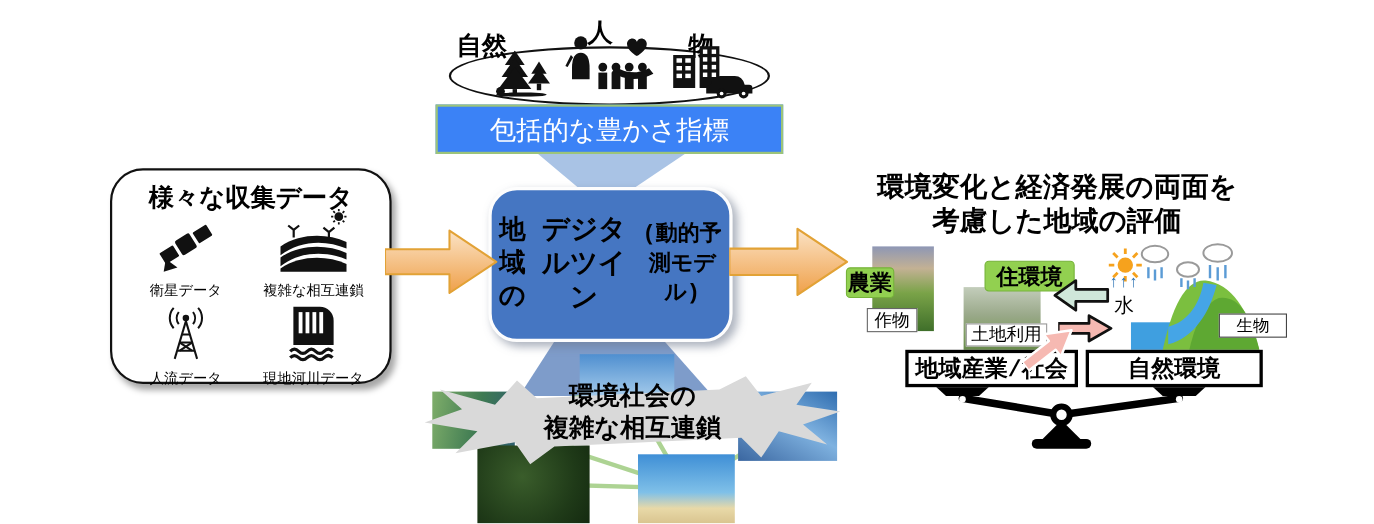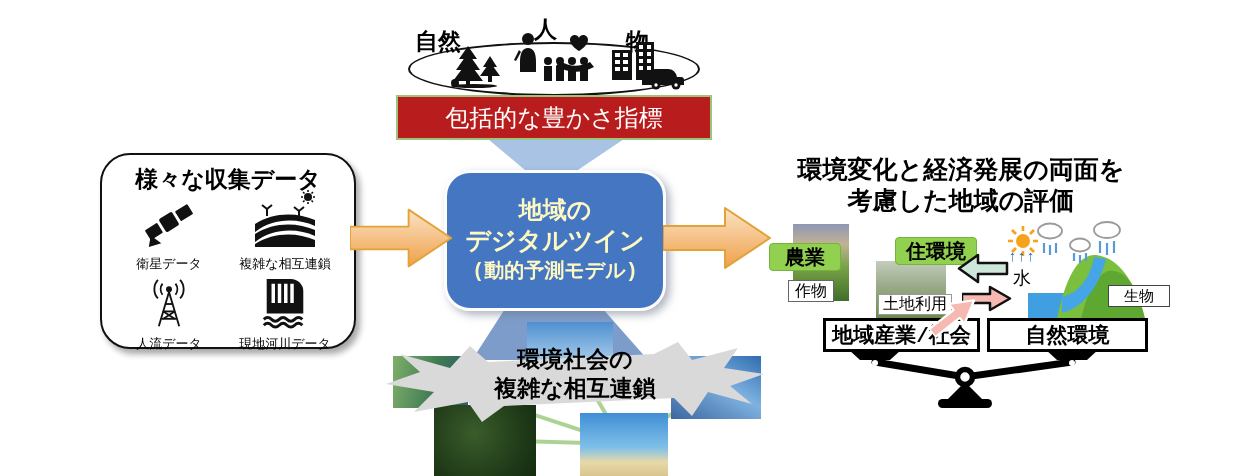--- a/index.html
+++ b/index.html
@@ -4,31 +4,31 @@
 <style>
   html,body{margin:0;padding:0;background:#fff;}
   .canvas{position:relative;width:1249px;height:476px;background:#fff;overflow:hidden;
           font-family:Liberation Mono, monospace;color:#000;}
   .abs{position:absolute;}
   .ctr{display:flex;align-items:center;justify-content:center;text-align:center;}
   
   .wealth-ellipse{left:408px;top:42px;width:288px;height:50px;border:2.5px solid #111;border-radius:50%;background:#fff;}
   .ell-label{font-size:23px;font-weight:700;z-index:3;}
   
-  .indicator{left:396px;top:95px;width:316px;height:45px;background:#b91c1c;border:2px solid #9cc47a;
+  .indicator{left:396px;top:95px;width:316px;height:45px;background:#3b82f6;border:2px solid #9cc47a;
              box-sizing:border-box;color:#fff;font-size:24px;z-index:2;}
   
   .funnel-top{left:488px;top:139px;width:136px;height:32px;background:#a9c3e5;
               clip-path:polygon(0 0,100% 0,65% 100%,28% 100%);z-index:1;}
   .funnel-bottom{left:472px;top:309px;width:176px;height:51px;background:#7e9cca;
               clip-path:polygon(18.7% 0,74.4% 0,100% 100%,0 100%);z-index:1;}
   
   .core{left:444px;top:170px;width:222px;height:141px;background:#4576c2;border:3px solid #fdfdfd;
         border-radius:26px;box-sizing:border-box;box-shadow:4px 4px 8px rgba(110,120,140,.55);
-        z-index:2;color:#fef9c3;flex-direction:column;}
+        z-index:2;color:#000000;flex-direction:row;}
   .core .l1{font-size:24px;font-weight:700;line-height:30px;}
   .core .l2{font-size:25px;font-weight:700;line-height:31px;}
   .core .l3{font-size:20px;font-weight:700;line-height:27px;}
   
   .inputs{left:100px;top:153px;width:256px;height:196px;background:#fff;border:2.5px solid #111;
           border-radius:30px;box-sizing:border-box;box-shadow:4px 5px 6px rgba(0,0,0,.35);z-index:2;}
   .inputs-title{left:0;top:9px;width:100%;font-size:23px;font-weight:700;text-align:center;}
   .cell{position:absolute;width:118px;text-align:center;}
   .cell .lbl{font-size:13px;margin-top:1px;white-space:nowrap;}
   
@@ -226,21 +226,21 @@
       </defs>
     <polygon points="0,21 62,21 62,3 107,33 62,63 62,45 0,45" fill="url(#og2)" stroke="#e2a236" stroke-width="2" stroke-linejoin="round"></polygon>
   </svg>
 
   <div class="abs eval-title">
     <div>環境変化と経済発展の両面を</div>
     <div>考慮した地域の評価</div>
   </div>
 
   <div class="photo" style="left:793px;top:224px;width:56px;height:77px;background:linear-gradient(180deg,#8e97b5 0%,#c3b194 26%,#7aa348 55%,#3f6f2a 100%);"></div>
-  <div class="greenlab ctr" style="left:769px;top:243px;width:72px;height:28px;">農業</div>
+  <div class="greenlab ctr" style="left:769px;top:243px;width:44px;height:28px;">農業</div>
   <div class="whitelab ctr" style="left:788px;top:280px;width:46px;height:22px;border:1.5px solid #666;">作物</div>
 
   <div class="photo" style="left:876px;top:261px;width:70px;height:63px;background:linear-gradient(180deg,#c3cdbb 0%,#9aa98a 40%,#7c9b5e 72%,#5e8243 100%);"></div>
   <div class="greenlab ctr" style="left:895px;top:237px;width:82px;height:28px;">住環境</div>
   <div class="whitelab ctr" style="left:878px;top:294px;width:74px;height:21px;border:1px solid #999;">土地利用</div>
 
   <svg class="abs" style="left:957px;top:253px;z-index:4;" width="52" height="31" viewBox="0 0 52 31">
     <polygon points="50,10 21,10 21,2 2,15.5 21,29 21,21 50,21" fill="#cfe7da" stroke="#111" stroke-width="2.5" stroke-linejoin="round"></polygon>
   </svg>
   <svg class="abs" style="left:962px;top:285px;z-index:4;" width="50" height="27" viewBox="0 0 50 27">

